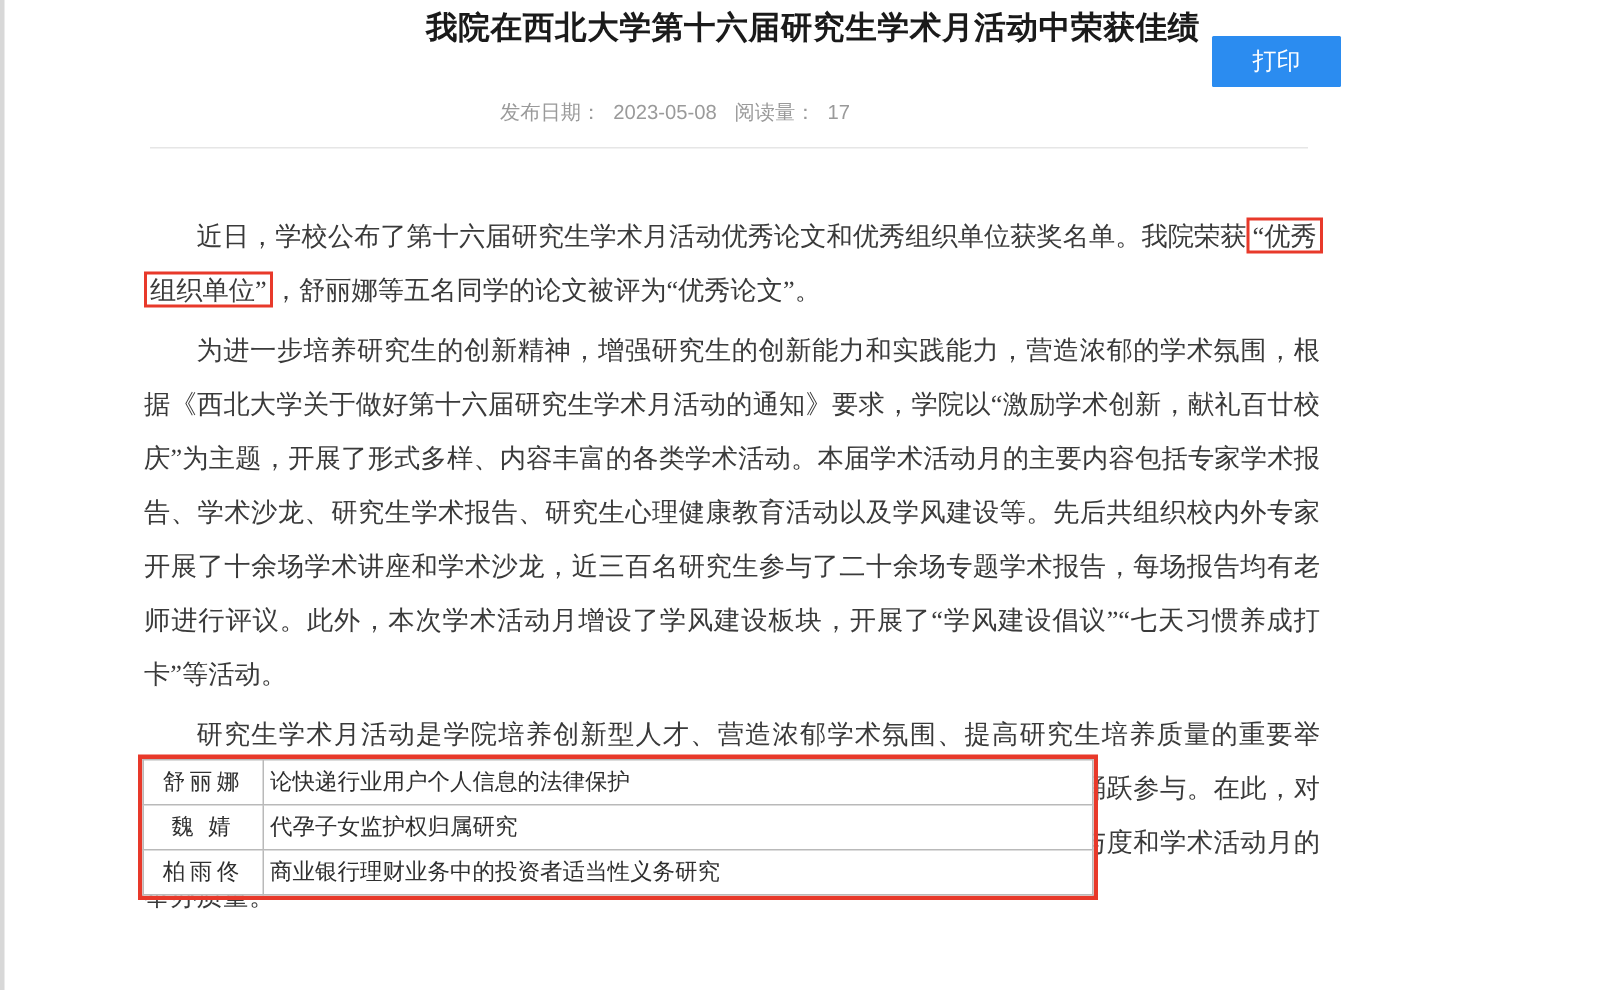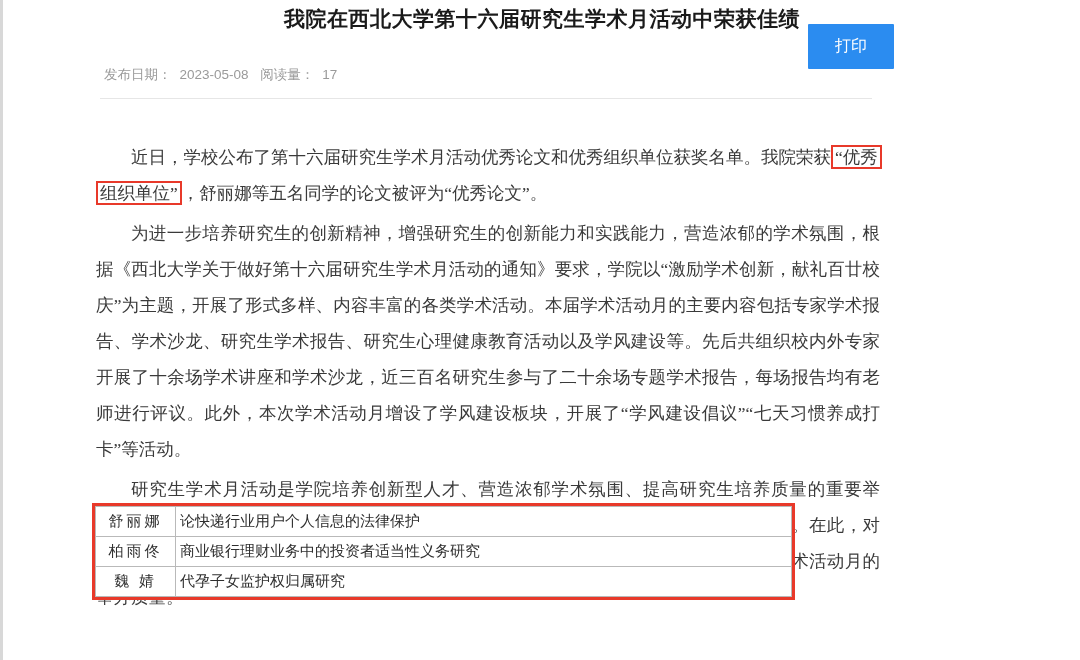--- a/index.html
+++ b/index.html
@@ -41,38 +41,38 @@
     color: #1a1a1a;
     letter-spacing: 0.5px;
     line-height: 30px;
     font-family: "Liberation Sans", "DejaVu Sans", sans-serif;
   }
   .print-button {
     position: absolute;
     left: 808px;
     top: 24px;
     width: 86px;
-    height: 45px;
+    height: 34px;
     background: #2b8cf0;
     color: #ffffff;
     font-size: 16px;
     font-family: "Liberation Sans", "DejaVu Sans", sans-serif;
     display: flex;
     align-items: center;
     justify-content: center;
     cursor: pointer;
     border: none;
     border-radius: 1px;
   }
   .meta-row {
     position: absolute;
     left: 100px;
     top: 66px;
     width: 700px;
-    text-align: left;
+    text-align: center;
     font-size: 13.5px;
     color: #9a9a9a;
     font-family: "Liberation Sans", "DejaVu Sans", sans-serif;
   }
   .meta-row span {
     margin: 0 4px;
   }
   .divider {
     position: absolute;
     left: 100px;
@@ -99,21 +99,21 @@
   .hl-box {
     border: 2px solid #e8392a;
     padding: 0 2px;
     box-decoration-break: clone;
     -webkit-box-decoration-break: clone;
   }
   .table-wrap {
     position: absolute;
     left: 92px;
     top: 503px;
-    width: 703px;
+    width: 640px;
     border: 3px solid #e8392a;
     box-sizing: border-box;
   }
   table.papers {
     border-collapse: collapse;
     width: 100%;
     background: #ffffff;
     table-layout: fixed;
   }
   table.papers td {
@@ -158,24 +158,24 @@
   </div>
 
   <div class="table-wrap">
     <table class="papers">
       <tbody>
         <tr>
           <td class="author">舒丽娜</td>
           <td class="paper">论快递行业用户个人信息的法律保护</td>
         </tr>
         <tr>
+          <td class="author">魏 婧</td>
+          <td class="paper">代孕子女监护权归属研究</td>
+        </tr>
+        <tr>
           <td class="author">柏雨佟</td>
           <td class="paper">商业银行理财业务中的投资者适当性义务研究</td>
-        </tr>
-        <tr>
-          <td class="author">魏 婧</td>
-          <td class="paper">代孕子女监护权归属研究</td>
         </tr>
       </tbody>
     </table>
   </div>
 
 </div>
 
 </body></html>

